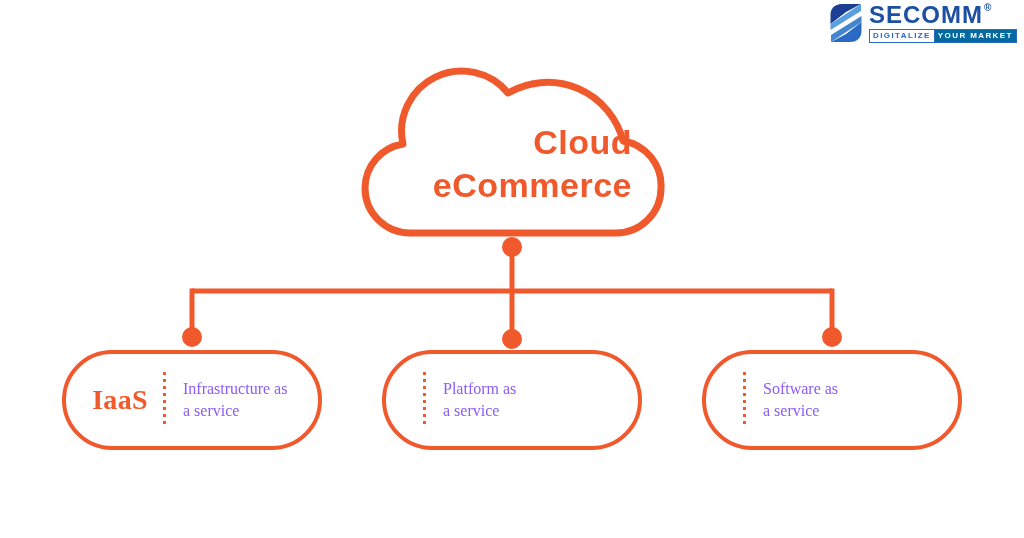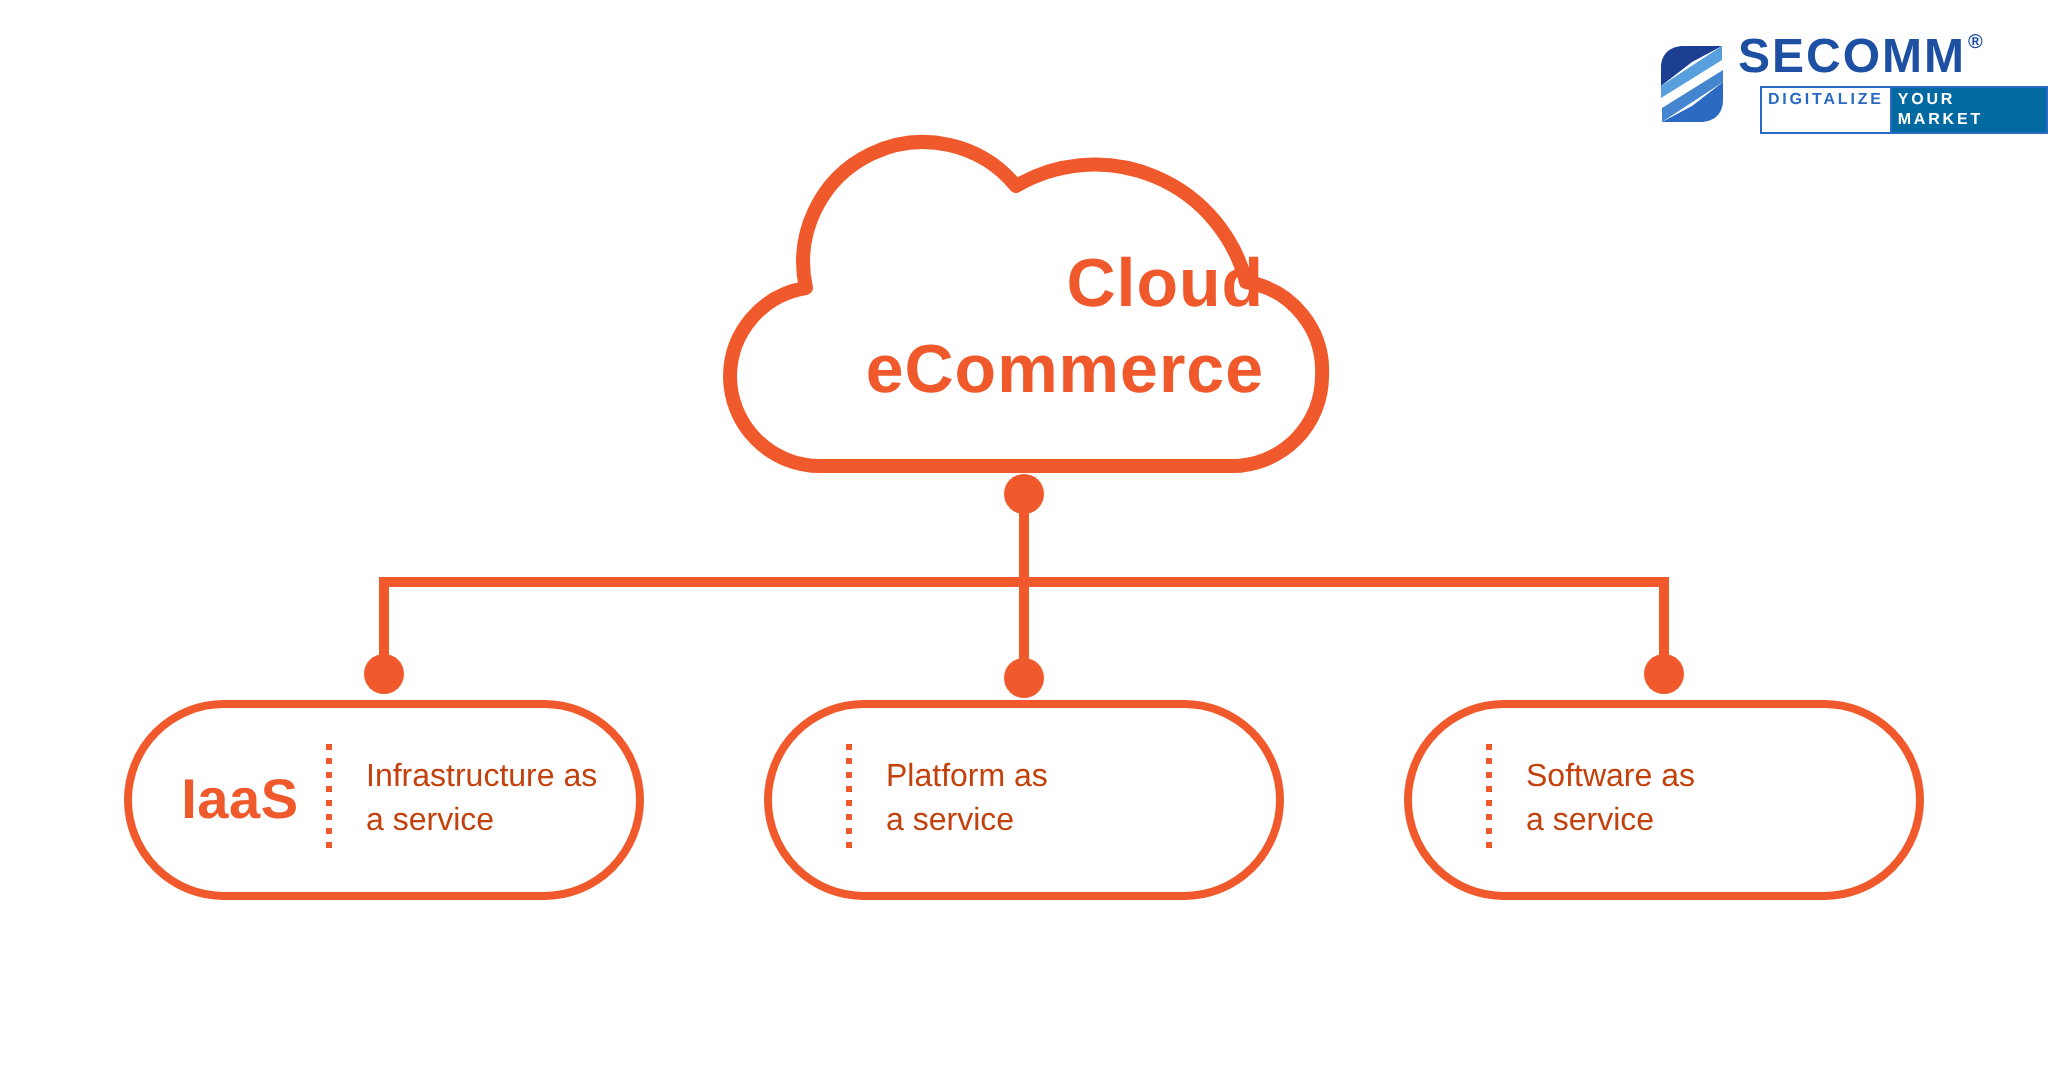--- a/index.html
+++ b/index.html
@@ -40,20 +40,21 @@
     top: 350px;
     width: 260px;
     height: 100px;
     box-sizing: border-box;
     border: 4px solid #F0592B;
     border-radius: 50px;
     background: #ffffff;
     display: flex;
     align-items: center;
     padding: 0 16px 0 24px;
+    font-family: Liberation Serif, serif;
   }
   .node-box.b1 { left: 62px; }
   .node-box.b2 { left: 382px; }
   .node-box.b3 { left: 702px; }
   .node-abbr {
     min-width: 60px;
     text-align: center;
     font-size: 28px;
     font-weight: 700;
     letter-spacing: 0.3px;
@@ -63,27 +64,27 @@
   .node-divider {
     width: 3px;
     height: 56px;
     margin: 0 17px 0 13px;
     background: repeating-linear-gradient(to bottom, #F0592B 0 3px, transparent 3px 7px);
     flex: 0 0 auto;
   }
   .node-desc {
     font-size: 16px;
     line-height: 22px;
-    color: #c2410c;
+    color: #8b5cf6;
   }
   
   .logo {
     position: absolute;
     left: 829px;
-    top: 17px;
+    top: 3px;
     display: flex;
     align-items: center;
   }
   .logo-mark {
     width: 34px;
     height: 40px;
     margin-right: 6px;
     flex: 0 0 auto;
   }
   .logo-text-col {
@@ -108,21 +109,20 @@
     line-height: 10px;
     margin-left: 1px;
   }
   .logo-tagline {
     display: flex;
     margin-top: 2px;
     font-size: 8px;
     font-weight: 700;
     letter-spacing: 1.4px;
     line-height: 10px;
-    margin-left: 11px;
   }
   .tagline-left {
     color: #2A6AC2;
     border: 1px solid #2A6AC2;
     background: #ffffff;
     padding: 1px 3px;
   }
   .tagline-right {
     color: #ffffff;
     border: 1px solid #2A6AC2;

